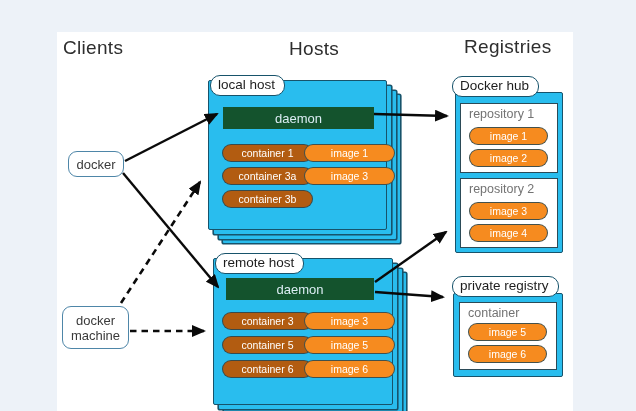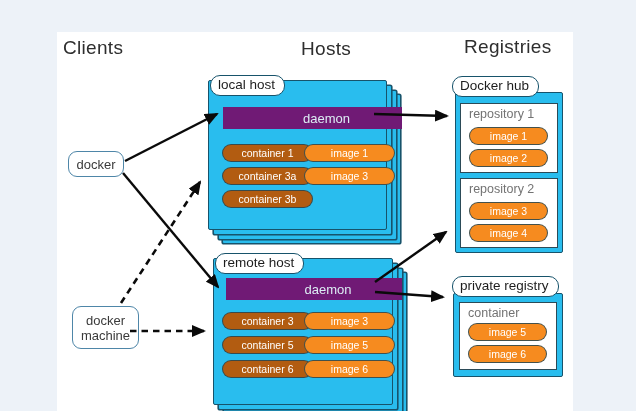--- a/index.html
+++ b/index.html
@@ -31,25 +31,24 @@
       14px 14px 0 -1px #29bdee, 14px 14px 0 .6px #17536b;
   }
   .tag{
     position:absolute;background:#ffffff;
     border:1.7px solid #17536b;border-radius:10px;
     font-size:13.5px;color:#1d1d1d;
     padding:1px 9px 2px 7px;line-height:16px;
     white-space:nowrap;z-index:4;box-sizing:border-box;
   }
   .daemon{
-    position:absolute;background:#701a75;
+    position:absolute;background:#14532d;
     color:#dcedf4;font-size:13px;
     display:flex;align-items:center;justify-content:center;
     z-index:2;
-    padding-left:28px;
   }
   .pill{
     position:absolute;height:18px;width:91px;
     border-radius:10px;box-sizing:border-box;
     border:1.6px solid rgba(35,70,85,.85);
     color:#fff;font-size:10.5px;
     display:flex;align-items:center;justify-content:center;
     white-space:nowrap;z-index:2;
   }
   .pill.ctr{background:#b25c11;}
@@ -71,27 +70,27 @@
   }
   svg.arrows{position:absolute;left:0;top:0;z-index:5;pointer-events:none;}
 </style>
 </head>
 <body>
 
 <div id="canvas">
   <div class="surface"></div>
 
   <div class="heading" style="left:63px;top:27px">Clients</div>
-  <div class="heading" style="left:301px;top:28px">Hosts</div>
+  <div class="heading" style="left:289px;top:28px">Hosts</div>
   <div class="heading" style="left:464px;top:26px">Registries</div>
 
   <div class="client-box" style="left:68px;top:141px;width:56px;height:26px">
     <span>docker</span>
   </div>
-  <div class="client-box" style="left:72px;top:296px;width:67px;height:43px;padding:2px 4px">
+  <div class="client-box" style="left:62px;top:296px;width:67px;height:43px;padding:2px 4px">
     <span>docker machine</span>
   </div>
 
   <div class="cyanbox stacked" style="left:208px;top:70px;width:179px;height:150px"></div>
   <div class="tag" style="left:210px;top:65px">local host</div>
   <div class="daemon" style="left:223px;top:97px;width:151px;height:22px">daemon</div>
   <div class="pill ctr" style="left:222px;top:134px">container 1</div>
   <div class="pill ctr" style="left:222px;top:157px">container 3a</div>
   <div class="pill ctr" style="left:222px;top:180px">container 3b</div>
   <div class="pill img" style="left:304px;top:134px">image 1</div>

